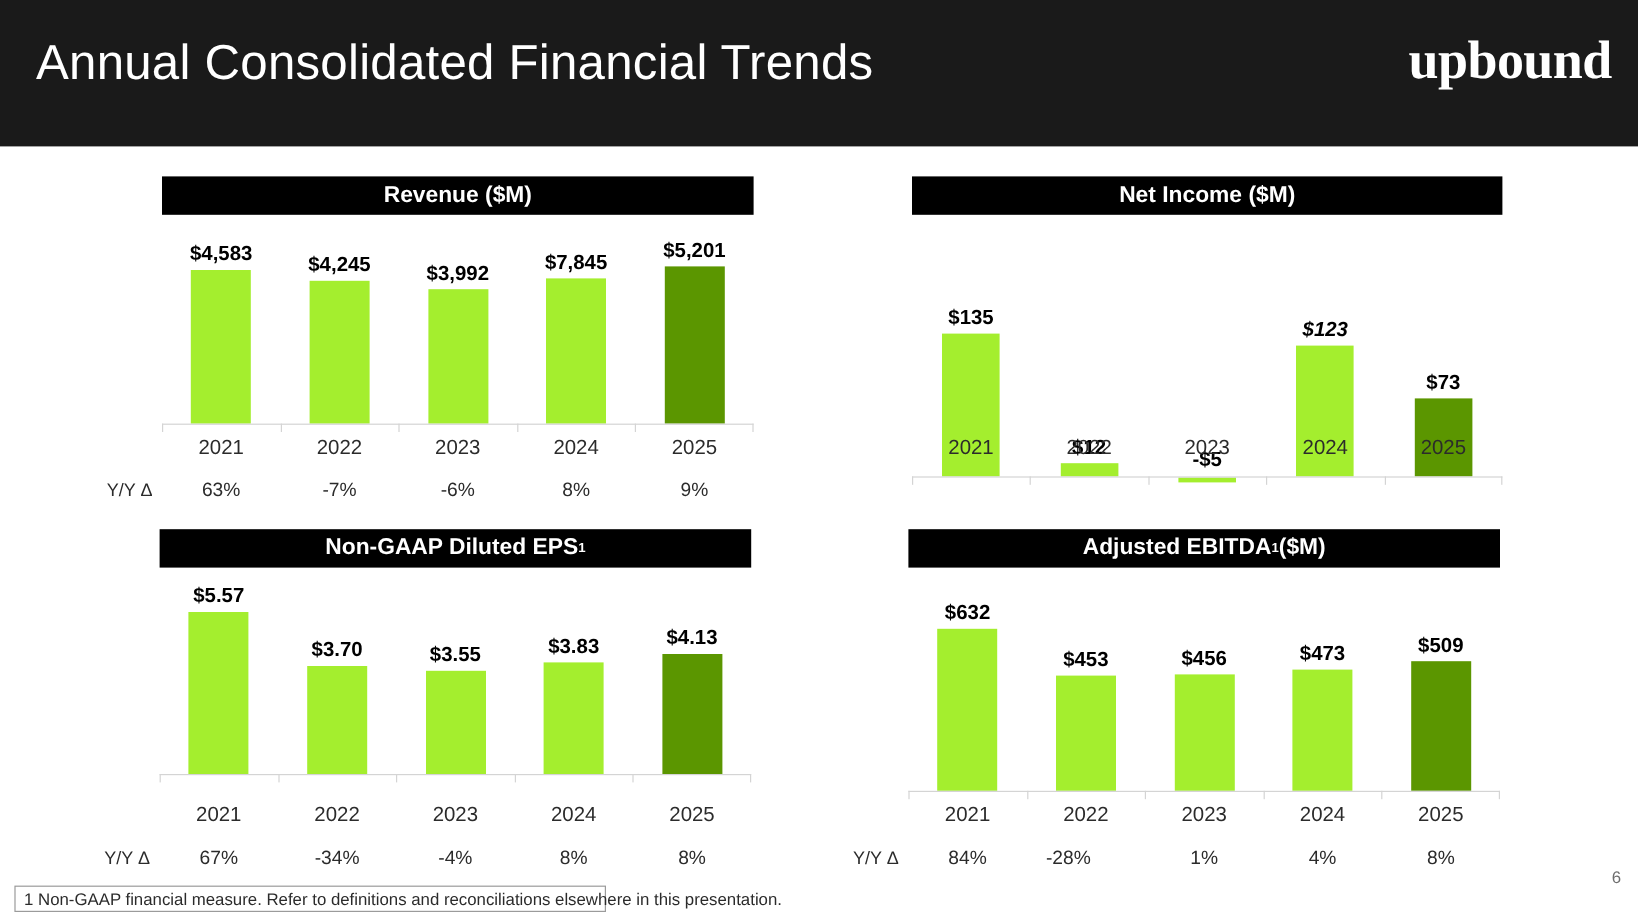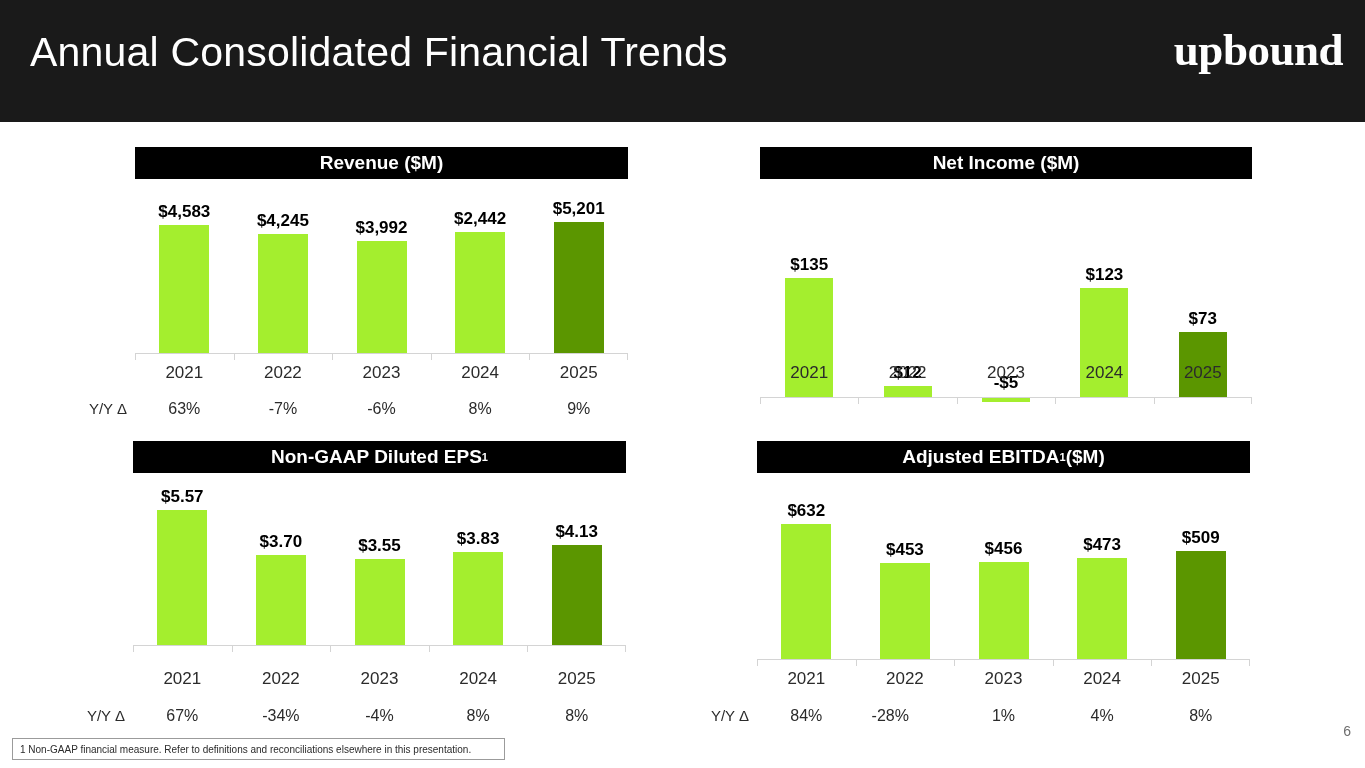--- a/index.html
+++ b/index.html
@@ -128,21 +128,21 @@
     top: 738px;
     width: 493px;
     height: 22px;
     border: 1px solid #9b9b9b;
     background: #ffffff;
     box-sizing: border-box;
     display: flex;
     align-items: center;
   }
   .footnote-text {
-    font-size: 10px;
+    font-size: 14px;
     color: #2b2b2b;
     padding-left: 7px;
     white-space: nowrap;
   }
   .page-number {
     position: absolute;
     right: 14px;
     top: 723px;
     font-size: 14px;
     color: #6d6d6d;
@@ -162,21 +162,21 @@
         <span>Revenue ($M)</span>
       </div>
       <div class="plot" style="top: 58px; height: 150px;">
         <div class="bar" style="width: 50px; left: 24.3px; height: 128.29px; top: 19.7098px;"></div>
         <div class="bar-label" style="width: 98.6px; left: 0px; top: -3.29024px;">$4,583</div>
         <div class="bar" style="width: 50px; left: 122.9px; height: 118.829px; top: 29.1713px;"></div>
         <div class="bar-label" style="width: 98.6px; left: 98.6px; top: 6.17127px;">$4,245</div>
         <div class="bar" style="width: 50px; left: 221.5px; height: 111.747px; top: 36.2534px;"></div>
         <div class="bar-label" style="width: 98.6px; left: 197.2px; top: 13.2534px;">$3,992</div>
         <div class="bar" style="width: 50px; left: 320.1px; height: 120.956px; top: 27.0438px;"></div>
-        <div class="bar-label" style="width: 98.6px; left: 295.8px; top: 4.04383px;">$2,442</div>
+        <div class="bar-label" style="width: 98.6px; left: 295.8px; top: 4.04383px;">$7,845</div>
         <div class="bar highlight" style="width: 50px; left: 418.7px; height: 131.425px; top: 16.5746px;"></div>
         <div class="bar-label" style="width: 98.6px; left: 394.4px; top: -6.42541px;">$5,201</div>
         <div class="axis-line" style="top: 148px;"></div>
         <div class="tick" style="left: 0px; top: 148px;"></div>
         <div class="tick" style="left: 98.6px; top: 148px;"></div>
         <div class="tick" style="left: 197.2px; top: 148px;"></div>
         <div class="tick" style="left: 295.8px; top: 148px;"></div>
         <div class="tick" style="left: 394.4px; top: 148px;"></div>
         <div class="tick" style="left: 492px; top: 148px;"></div>
       </div>
@@ -197,21 +197,21 @@
         <span>Net Income ($M)</span>
       </div>
       <div class="plot" style="top: 58px; height: 150px; margin-top: 44px;">
         <div class="bar" style="width: 48px; left: 25.2px; height: 119.302px; top: 28.6977px;"></div>
         <div class="bar-label" style="width: 98.4px; left: 0px; top: 5.69767px;">$135</div>
         <div class="bar" style="width: 48px; left: 123.6px; height: 10.6047px; top: 137.395px;"></div>
         <div class="bar-label" style="width: 98.4px; left: 98.4px; top: 114.395px;">$12</div>
         <div class="bar" style="width: 48px; left: 222px; height: 4.4186px; top: 149px;"></div>
         <div class="bar-label" style="width: 98.4px; left: 196.8px; top: 124px;">-$5</div>
         <div class="bar" style="width: 48px; left: 320.4px; height: 108.698px; top: 39.3023px;"></div>
-        <div class="bar-label" style="width: 98.4px; left: 295.2px; top: 16.3023px;">$123</div>
+        <div class="bar-label" style="width: 98.4px; left: 295.2px; top: 16.3023px; font-style: italic;">$123</div>
         <div class="bar highlight" style="width: 48px; left: 418.8px; height: 64.5116px; top: 83.4884px;"></div>
         <div class="bar-label" style="width: 98.4px; left: 393.6px; top: 60.4884px;">$73</div>
         <div class="axis-line" style="top: 148px;"></div>
         <div class="tick" style="left: 0px; top: 148px;"></div>
         <div class="tick" style="left: 98.4px; top: 148px;"></div>
         <div class="tick" style="left: 196.8px; top: 148px;"></div>
         <div class="tick" style="left: 295.2px; top: 148px;"></div>
         <div class="tick" style="left: 393.6px; top: 148px;"></div>
         <div class="tick" style="left: 491px; top: 148px;"></div>
       </div>

